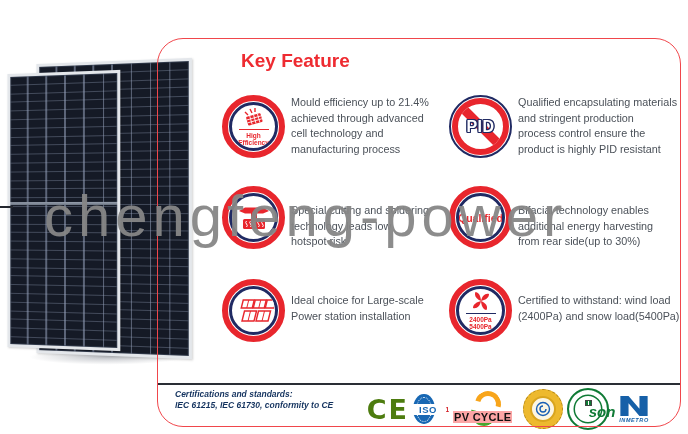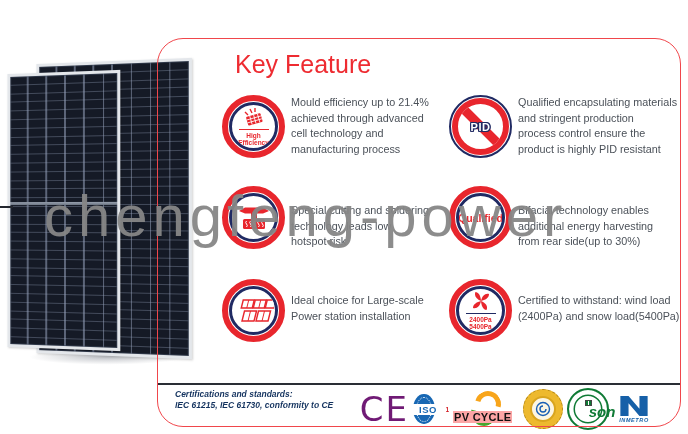--- a/index.html
+++ b/index.html
@@ -21,21 +21,21 @@
   .panel--front::after{content:"";position:absolute;left:0;right:0;top:47%;height:3px;
     background:linear-gradient(#97a0ae,#6d7684);}
   .panel-shadow{position:absolute;left:16px;top:348px;width:182px;height:18px;z-index:1;
     background:radial-gradient(closest-side, rgba(100,106,118,.40), rgba(100,106,118,0) 85%);}
   .frame-tick{position:absolute;left:0;top:206px;width:13px;height:2px;background:#23272f;z-index:4;}
 
   
   .card{position:absolute;left:157px;top:38px;width:524px;height:389px;z-index:3;box-sizing:border-box;}
   .card-border{position:absolute;left:157px;top:38px;width:524px;height:389px;z-index:5;
     border:1.5px solid #f0464b;border-radius:26px;box-sizing:border-box;pointer-events:none;}
-  .card-title{position:absolute;left:78px;top:12px;font-size:25px;font-weight:400;color:#ee2b31;}
+  .card-title{position:absolute;left:84px;top:12px;font-size:19px;font-weight:700;color:#ee2b31;}
 
   
   .feature{position:absolute;display:flex;gap:6px;}
   .pos-r1c1{left:65px;top:57px;}  .pos-r1c2{left:292px;top:57px;}
   .pos-r2c1{left:65px;top:148px;} .pos-r2c2{left:292px;top:148px;}
   .pos-r3c1{left:65px;top:241px;} .pos-r3c2{left:292px;top:241px;}
   .feat-text{font-size:10.8px;line-height:15.5px;color:#4b5159;white-space:pre-line;}
   .c1 .feat-text{width:162px;} .c2 .feat-text{width:178px;}
   .mt1{} .mt2{margin-top:17px;} .mt3{margin-top:14px;}
 
@@ -44,31 +44,31 @@
   .fi-ring{position:absolute;inset:1px;border:3px solid #202a63;border-radius:50%;box-sizing:border-box;
       display:flex;flex-direction:column;align-items:center;justify-content:center;overflow:hidden;}
   .fi-badge{font-size:6.5px;line-height:7.5px;font-weight:700;color:#e8262d;text-align:center;}
   .fi-line{width:30px;height:1.5px;background:#e8262d;margin:2px 0 1.5px;}
   .fi-line--navy{background:#202a63;}
 
   .fi--pid{border:2.5px solid #202a63;}
   .fi--pid .fi-ring{border:6.5px solid #e8262d;}
   .pid-slash{position:absolute;left:50%;top:-3px;bottom:-3px;width:9px;
       transform:translateX(-50%) rotate(-45deg);background:#e8262d;}
-  .pid-text{position:relative;font-size:11px;font-weight:700;letter-spacing:.5px;color:#fff;
+  .pid-text{position:relative;font-size:16px;font-weight:700;letter-spacing:.5px;color:#fff;
       text-shadow:-1px -1px 0 #202a63,1px -1px 0 #202a63,-1px 1px 0 #202a63,1px 1px 0 #202a63,
                   -1.2px 0 0 #202a63,1.2px 0 0 #202a63,0 1.2px 0 #202a63,0 -1.2px 0 #202a63;}
   .bifacial-text{font-size:10.5px;font-weight:700;color:#e8262d;}
 
   
   .footer-divider{position:absolute;left:1px;right:1px;top:345px;height:1.6px;background:#2a2e35;}
   .certs{position:absolute;left:18px;top:351px;font-style:italic;font-weight:700;
       font-size:8.5px;line-height:11px;color:#14335f;}
   .logos{position:absolute;right:26px;top:348px;height:46px;display:flex;align-items:center;gap:4px;}
-  .logo-ce{font-family:"DejaVu Sans",sans-serif;font-size:34px;font-weight:400;color:#701a75;letter-spacing:2px;}
+  .logo-ce{font-family:"DejaVu Sans",sans-serif;font-size:27px;font-weight:700;color:#4d7c0f;letter-spacing:2px;}
   .logo-iso{display:flex;flex-direction:row;align-items:center;width:36px;}
   .iso-circle{width:30px;height:30px;border-radius:50%;background:#1767b3;position:relative;}
   .iso-circle::before{content:"";position:absolute;inset:2.5px;border:1px dotted rgba(255,255,255,.9);border-radius:50%;}
   .iso-band{position:absolute;left:-3px;top:9.5px;width:36px;height:11px;background:#fff;
       display:flex;align-items:center;justify-content:center;
       font-size:9.5px;font-weight:700;color:#1767b3;letter-spacing:.5px;}
   .iso-sub{font-size:6.5px;font-weight:700;color:#d42027;margin-top:1px;}
   .logo-pv{position:relative;width:66px;height:36px;}
   .pv-arc{position:absolute;width:26px;height:26px;border-radius:50%;border:5px solid transparent;box-sizing:border-box;}
   .pv-arc--orange{left:22px;top:0;border-top-color:#f8a51b;border-right-color:#f8a51b;transform:rotate(-30deg);}

